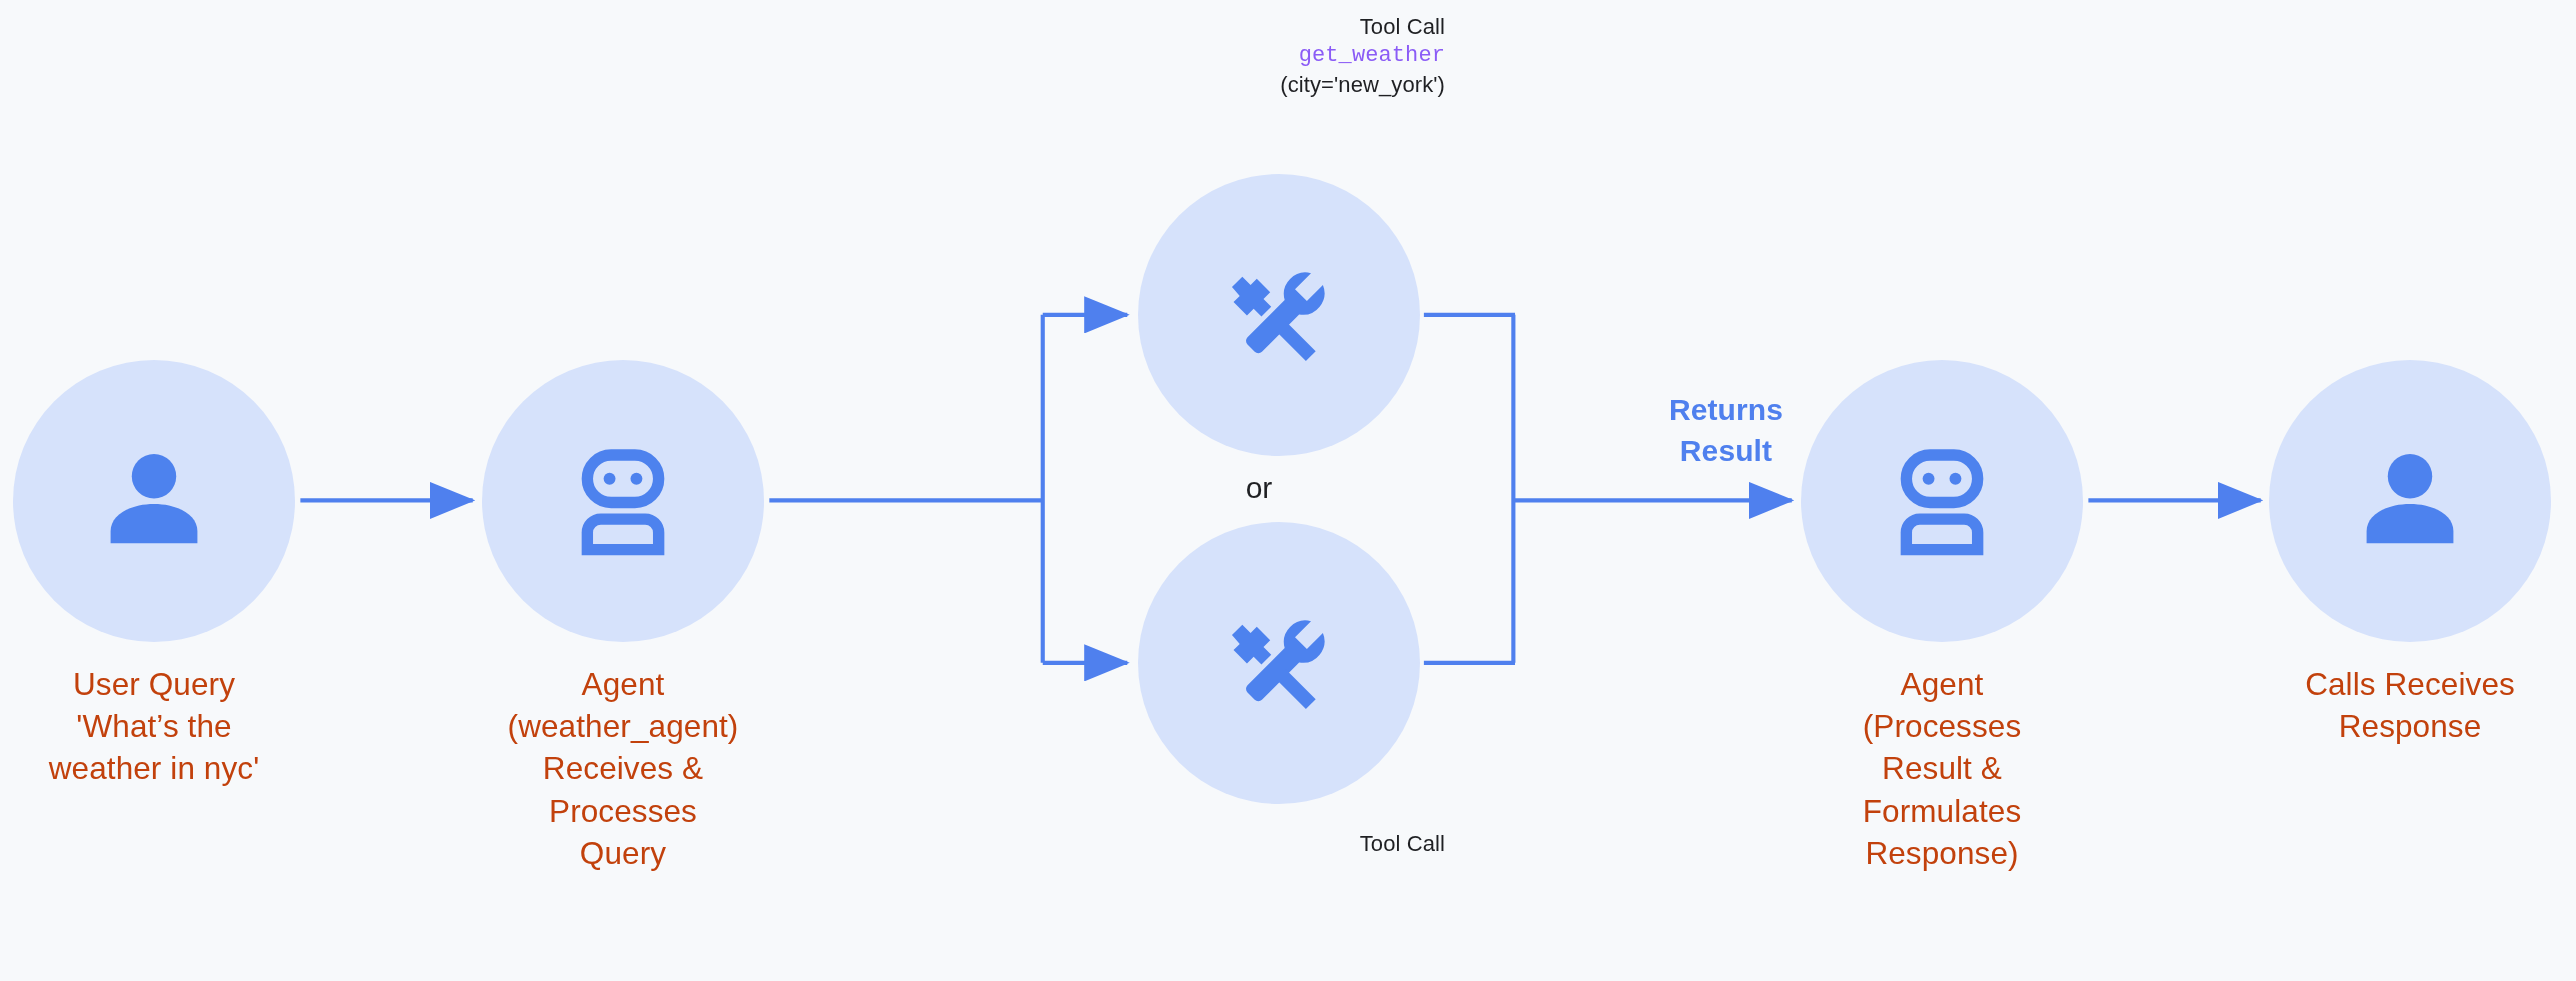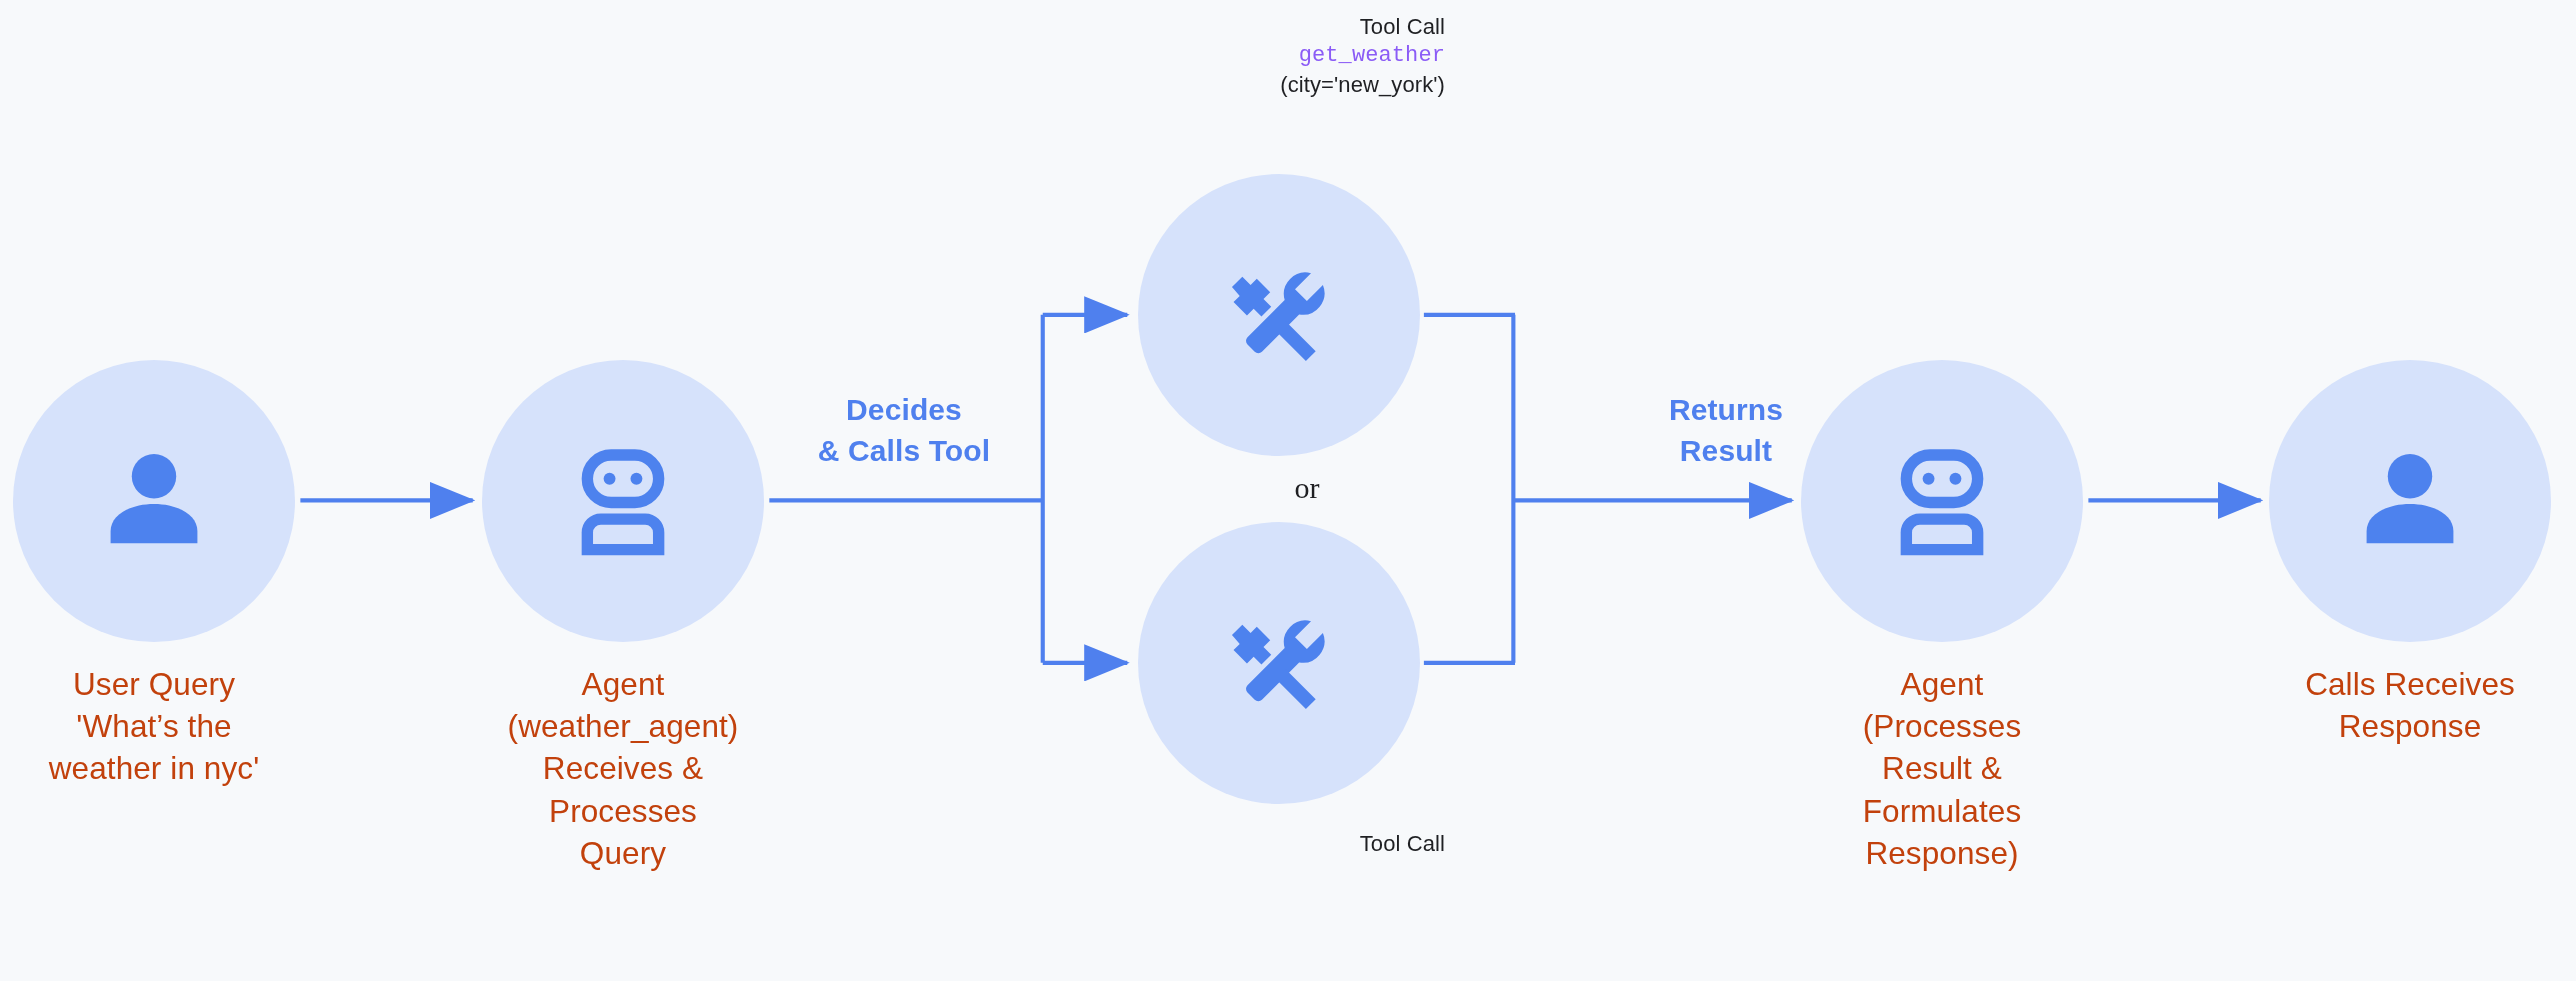--- a/index.html
+++ b/index.html
@@ -131,21 +131,21 @@
   <div class="node" style="left:1138px;top:174px;">
     <span>
       <svg width="124" height="124" viewBox="0 0 24 24">
         <path d="M20.5 6.2l-3.1 3.1-2.3-2.3 3.1-3.1a4.2 4.2 0 0 0-5.1 5.2l-7.2 7.2a1 1 0 0 0 0 1.4l1.4 1.4a1 1 0 0 0 1.4 0l7.2-7.2a4.2 4.2 0 0 0 4.6-5.7z" fill="#4d82ee"></path>
         <path d="M2.9 6.6l2-2 1.6 1.6 1.2-1.2 2.6 2.6-1.3 1.3 1.5 1.5-1.9 1.9-1.5-1.5-1.3 1.3-2.6-2.6 1.2-1.2z" fill="#4d82ee"></path>
         <path d="M13.3 13.2l5.8 5.8-1.9 1.9-5.8-5.8z" fill="#4d82ee"></path>
       </svg>
     </span>
   </div>
 
-  <div class="or-label" style="left:1224px;top:471px;width:166px;font-family:Liberation Serif, serif;">or</div>
+  <div class="or-label" style="left:1176px;top:471px;width:166px;">or</div>
 
   <div class="node" style="left:1138px;top:522px;">
     <span>
       <svg width="124" height="124" viewBox="0 0 24 24">
         <path d="M20.5 6.2l-3.1 3.1-2.3-2.3 3.1-3.1a4.2 4.2 0 0 0-5.1 5.2l-7.2 7.2a1 1 0 0 0 0 1.4l1.4 1.4a1 1 0 0 0 1.4 0l7.2-7.2a4.2 4.2 0 0 0 4.6-5.7z" fill="#4d82ee"></path>
         <path d="M2.9 6.6l2-2 1.6 1.6 1.2-1.2 2.6 2.6-1.3 1.3 1.5 1.5-1.9 1.9-1.5-1.5-1.3 1.3-2.6-2.6 1.2-1.2z" fill="#4d82ee"></path>
         <path d="M13.3 13.2l5.8 5.8-1.9 1.9-5.8-5.8z" fill="#4d82ee"></path>
       </svg>
     </span>
   </div>
@@ -174,20 +174,18 @@
     <span>
       <svg width="124" height="124" viewBox="0 0 24 24">
         <circle cx="12" cy="7.2" r="4.3" fill="#4d82ee"></circle>
         <path d="M3.6 20.2v-2.4c0-3.1 3.8-5.2 8.4-5.2s8.4 2.1 8.4 5.2v2.4z" fill="#4d82ee"></path>
       </svg>
     </span>
   </div>
   <div class="caption" style="left:2256px;top:663px;width:308px;">Calls Receives
 Response</div>
 
-  <div class="edge-label" style="left:792px;top:390px;width:224px;">Decides
-&amp; Calls Tool</div>
 
   <div class="edge-label" style="left:1614px;top:390px;width:224px;">Returns
 Result</div>
 
 </div>
 
 
 </body></html>

